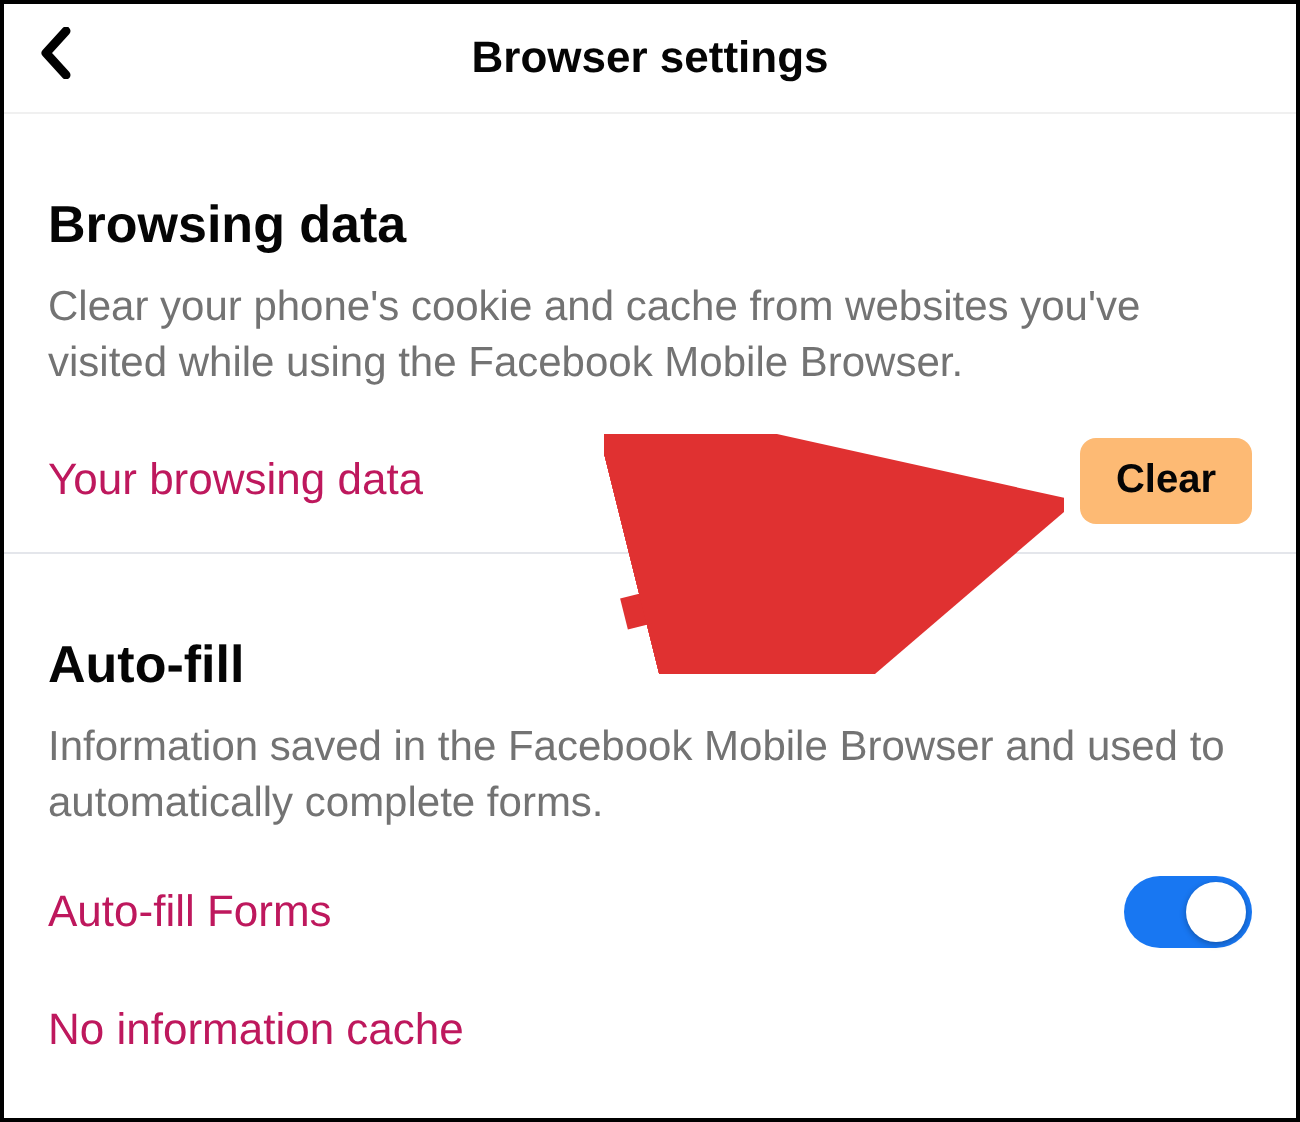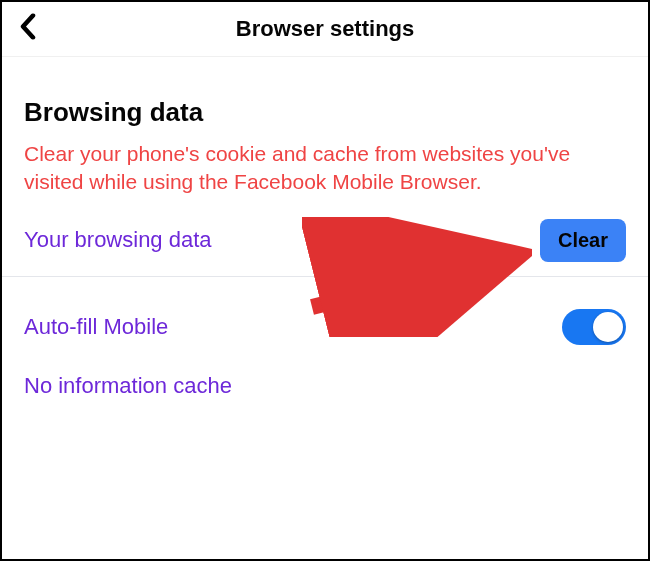--- a/index.html
+++ b/index.html
@@ -47,42 +47,42 @@
     }
     .section-title {
       font-size: 26px;
       font-weight: 700;
       color: #050505;
       margin-bottom: 6px;
       margin-top: 22px;
     }
     .section-desc {
       font-size: 21px;
-      color: #ef4444;
+      color: #737373;
       line-height: 1.35;
       margin-bottom: 8px;
       margin-top: 12px;
     }
     .row {
       display: flex;
       justify-content: space-between;
       align-items: center;
       padding: 14px 22px;
       border-bottom: 1px solid #e4e6eb;
     }
     .row.no-border {
       border-bottom: none;
     }
     .row-label {
       font-size: 22px;
-      color: #6d28d9;
+      color: #be185d;
       font-weight: 400;
     }
     .btn {
-      background: #3b82f6;
+      background: #fdba74;
       border: none;
       border-radius: 8px;
       padding: 10px 18px;
       font-size: 20px;
       font-weight: 600;
       color: #050505;
       cursor: pointer;
     }
     .toggle {
       position: relative;
@@ -127,24 +127,26 @@
   <div class="section-title">Browsing data</div>
   <div class="section-desc">Clear your phone's cookie and cache from websites you've visited while using the Facebook Mobile Browser.</div>
 </div>
 
 <div class="row">
   <div class="row-label">Your browsing data</div>
   <button class="btn">Clear</button>
 </div>
 
 <div class="section">
+  <div class="section-title">Auto-fill</div>
+  <div class="section-desc">Information saved in the Facebook Mobile Browser and used to automatically complete forms.</div>
 </div>
 
 <div class="row no-border">
-  <div class="row-label">Auto-fill Mobile</div>
+  <div class="row-label">Auto-fill Forms</div>
   <button class="toggle">
     <div class="toggle-knob"></div>
   </button>
 </div>
 
 <div class="row no-border">
   <div class="row-label">No information cache</div>
 </div>
 
 <svg class="arrow-annotation" width="230" height="120" viewBox="0 0 230 120">

